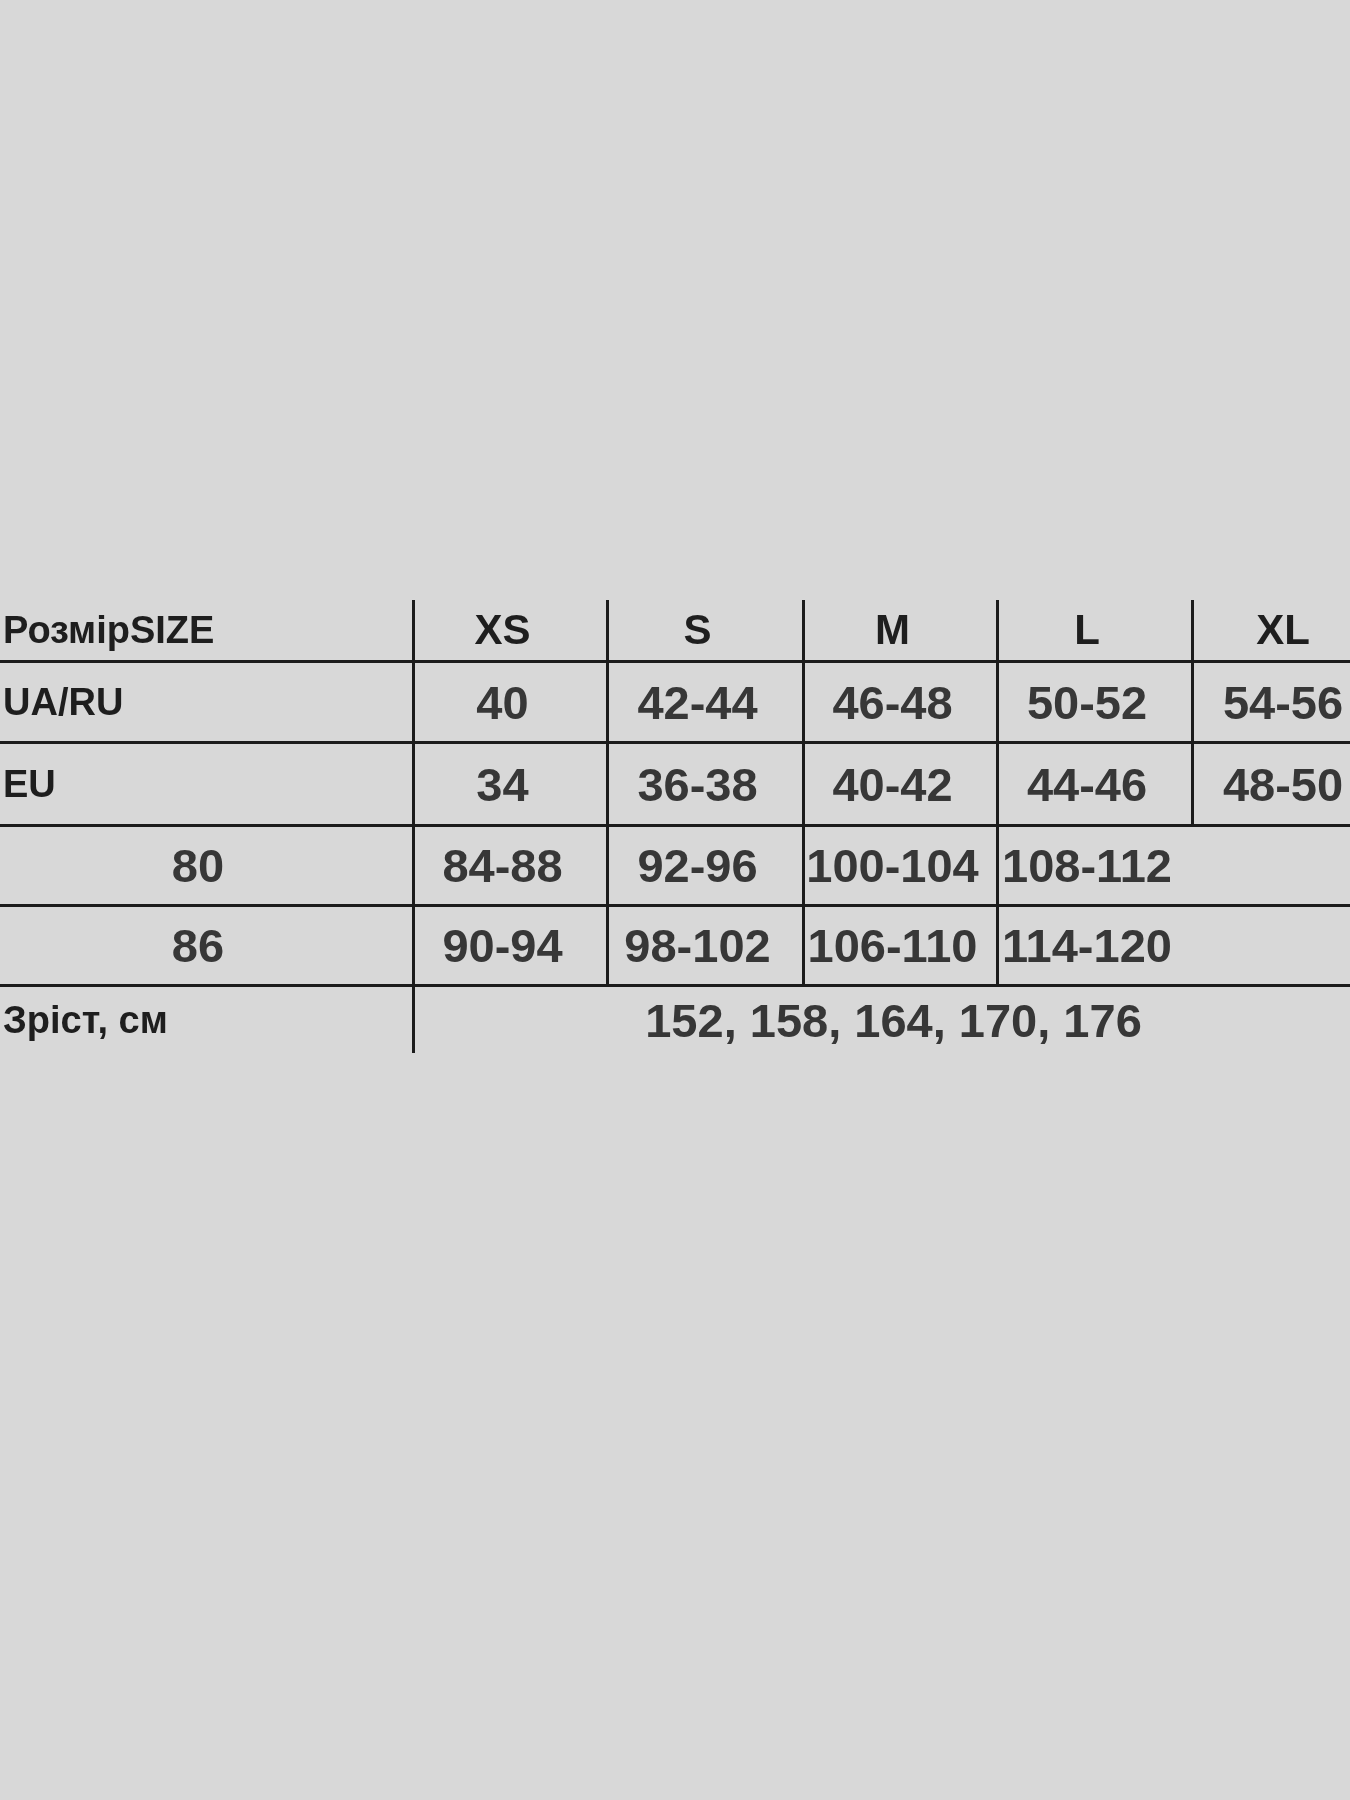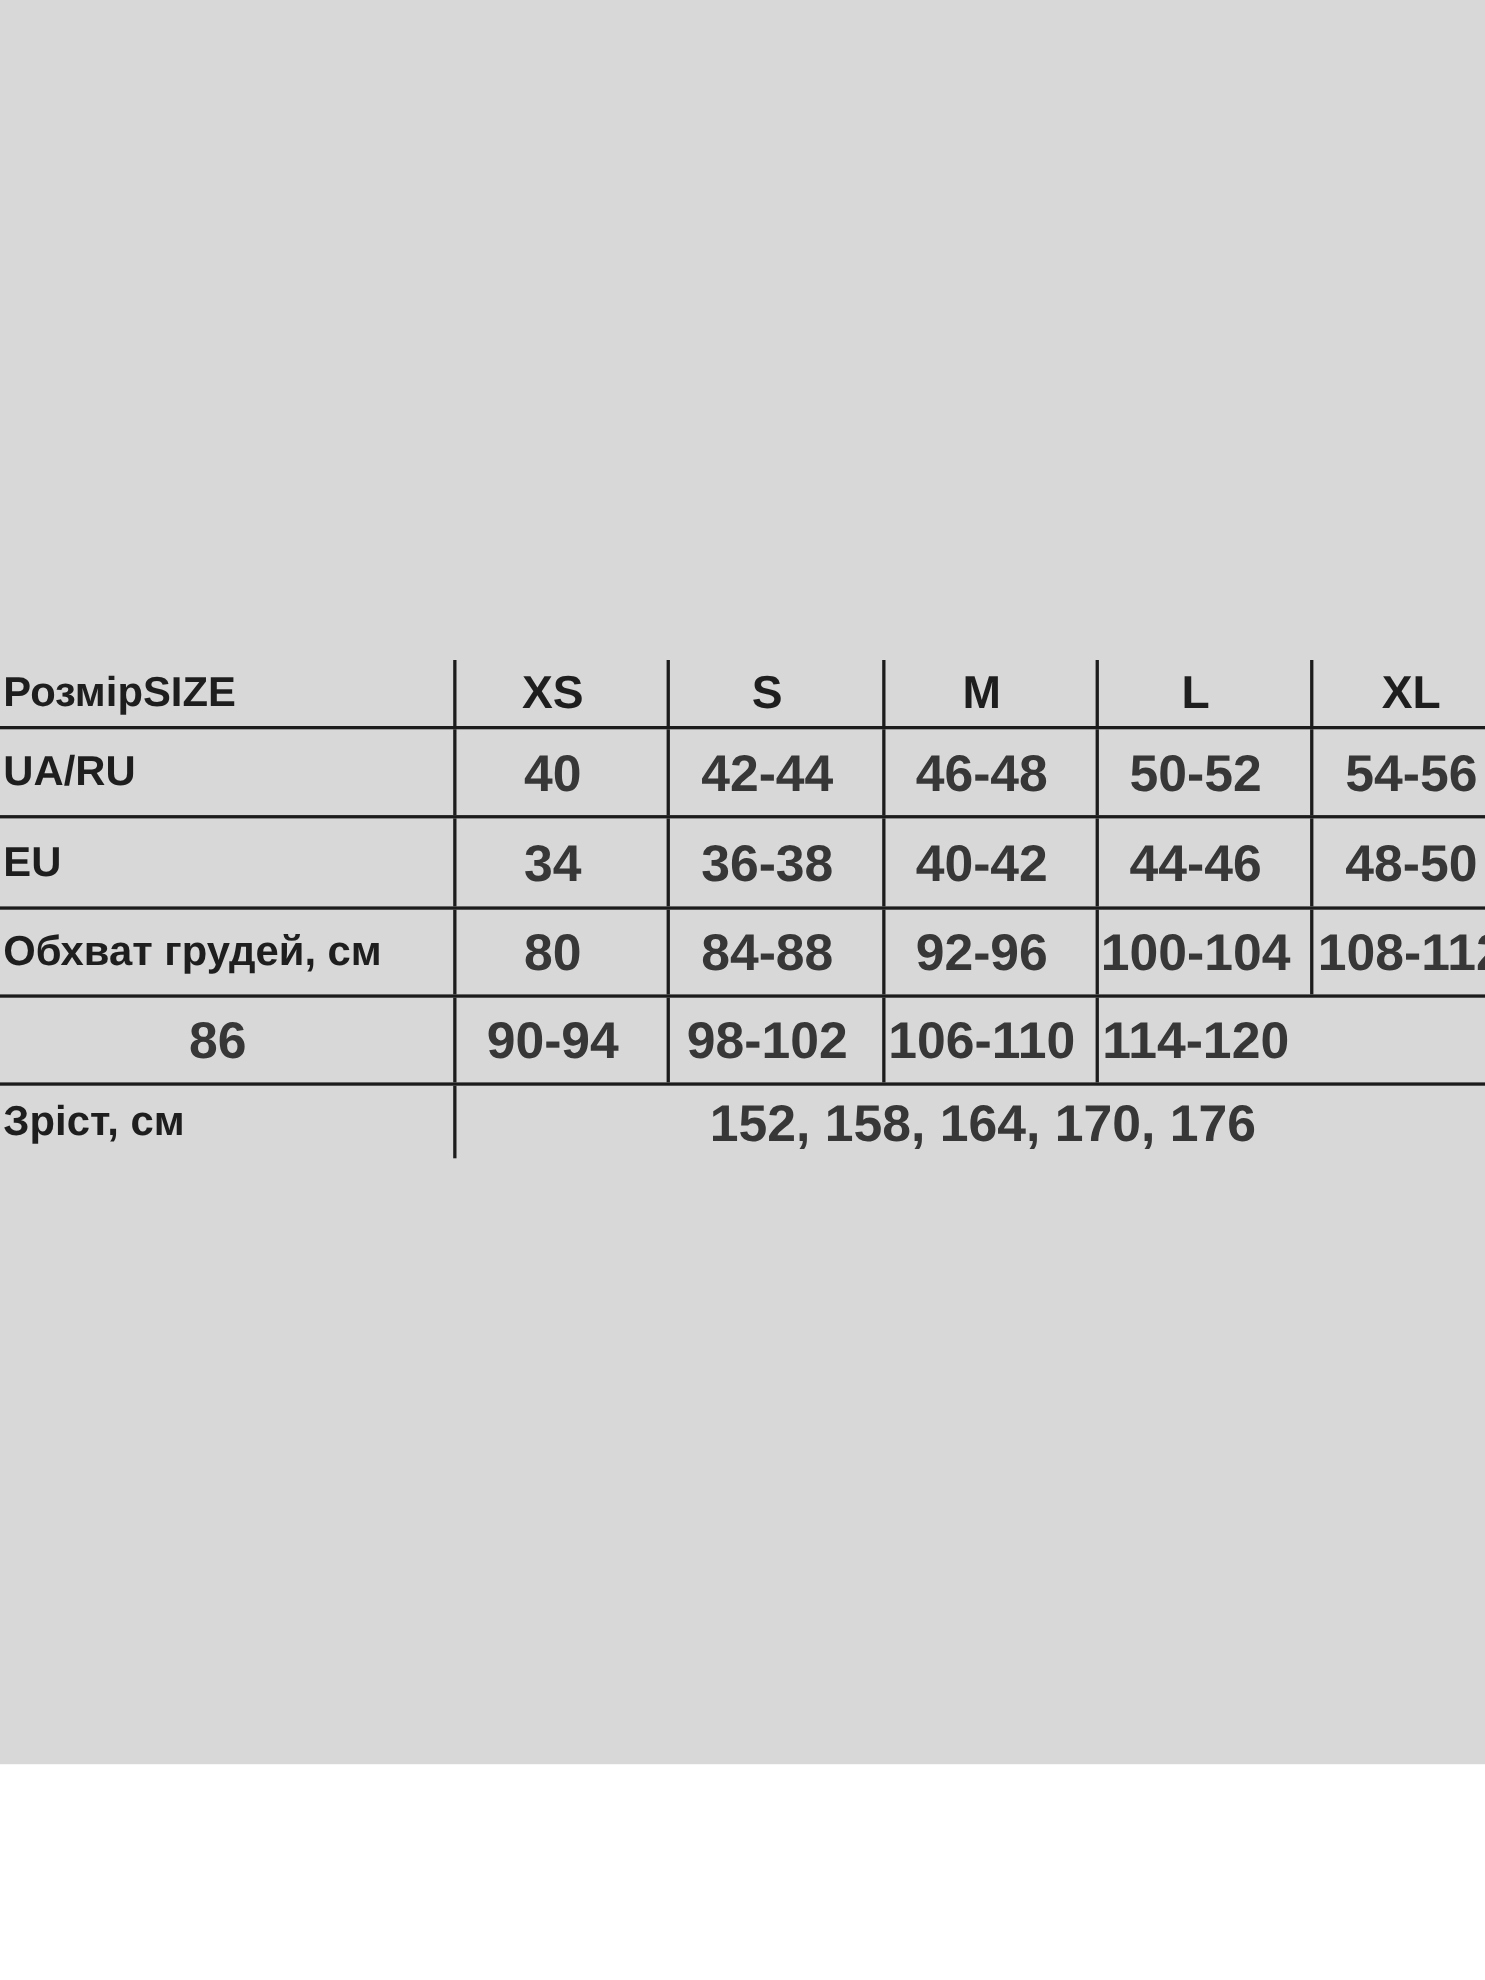--- a/index.html
+++ b/index.html
@@ -5,21 +5,21 @@
   :root{
     --bg: #d8d8d8;
     --line: #1c1c1c;
     --label: #1e1e1e;
     --value: #373737;
   }
   html,body{margin:0;padding:0;}
   .stage{
     position:relative;
     width:1350px;
-    height:1604px;
+    height:1800px;
     background:var(--bg);
     overflow:hidden;
     font-family:"Liberation Sans", sans-serif;
   }
   .size-table{
     position:absolute;
     left:0;
     top:600px;
     width:1372px; 
   }
@@ -101,21 +101,20 @@
     <div class="row row-2">
       <div class="cell label-cell">EU</div>
       <div class="cell value-cell">34</div>
       <div class="cell value-cell">36-38</div>
       <div class="cell value-cell">40-42</div>
       <div class="cell value-cell">44-46</div>
       <div class="cell value-cell">48-50</div>
     </div>
 
     <div class="row row-3">
-      <div class="cell label-cell">Обхват грудей, см</div>
       <div class="cell value-cell">80</div>
       <div class="cell value-cell">84-88</div>
       <div class="cell value-cell">92-96</div>
       <div class="cell value-cell">100-104</div>
       <div class="cell value-cell">108-112</div>
     </div>
 
     <div class="row row-4">
       <div class="cell value-cell">86</div>
       <div class="cell value-cell">90-94</div>

